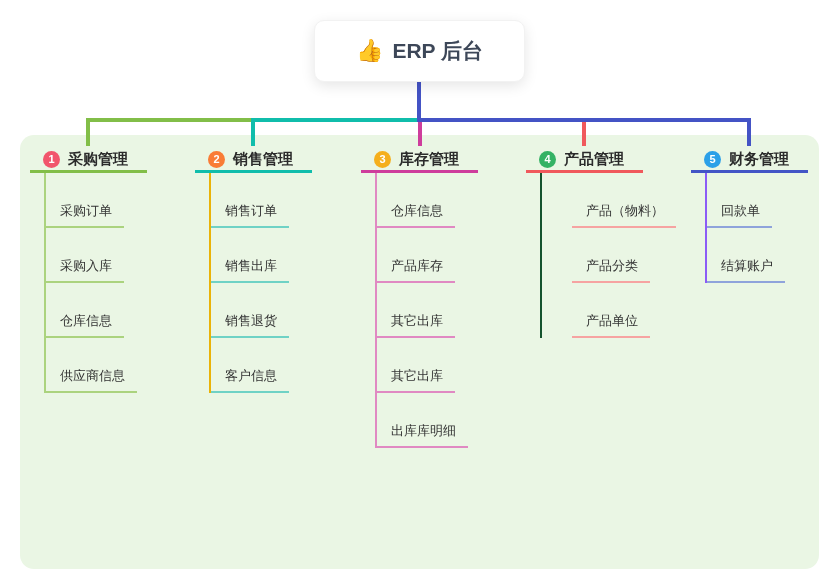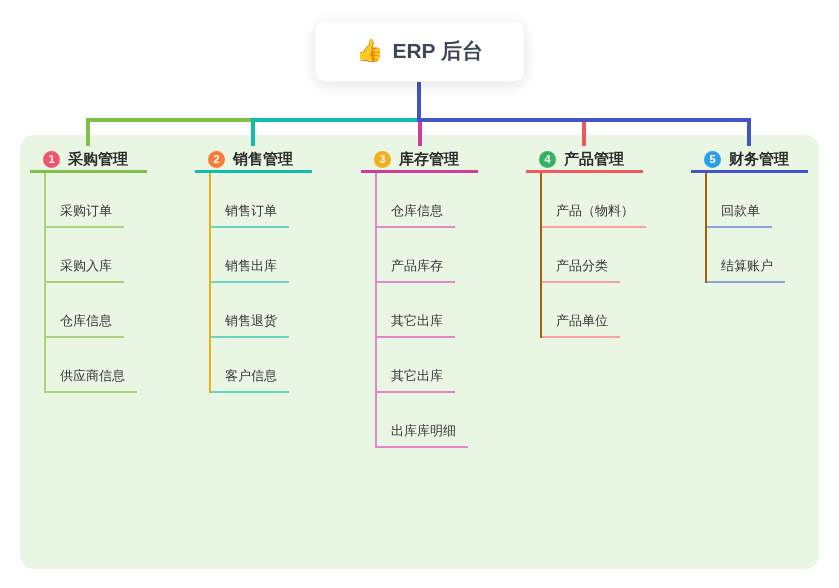--- a/index.html
+++ b/index.html
@@ -49,25 +49,25 @@
   .b1 .badge{background:#F1556C;}
   .b2 .bh{border-bottom:3px solid #10BDAB;}
   .b2 .kids{border-left:2px solid #eab308;}
   .b2 .kl{border-bottom:2px solid #6FD2C5;}
   .b2 .badge{background:#F97C36;}
   .b3 .bh{border-bottom:3px solid #CE3D9C;}
   .b3 .kids{border-left:2px solid #E089C2;}
   .b3 .kl{border-bottom:2px solid #E089C2;}
   .b3 .badge{background:#F5AF1C;}
   .b4 .bh{border-bottom:3px solid #F0595C;}
-  .b4 .kids{border-left:2px solid #a16207;}
+  .b4 .kids{border-left:2px solid #14532d;padding-left:30px;}
   .b4 .kl{border-bottom:2px solid #F6A3A1;}
   .b4 .badge{background:#34B264;}
   .b5 .bh{border-bottom:3px solid #4355C6;}
-  .b5 .kids{border-left:2px solid #a16207;}
+  .b5 .kids{border-left:2px solid #8b5cf6;}
   .b5 .kl{border-bottom:2px solid #8FA3DB;}
   .b5 .badge{background:#2BA0E8;}
 </style>
 </head>
 <body>
 
 <div class="stage">
 
   <div class="panel"></div>
 

